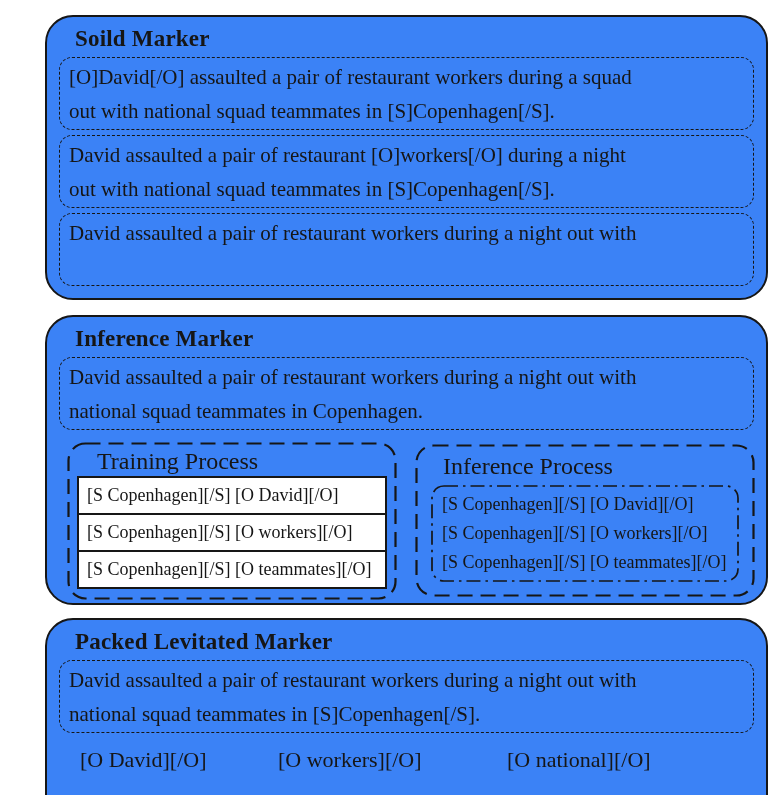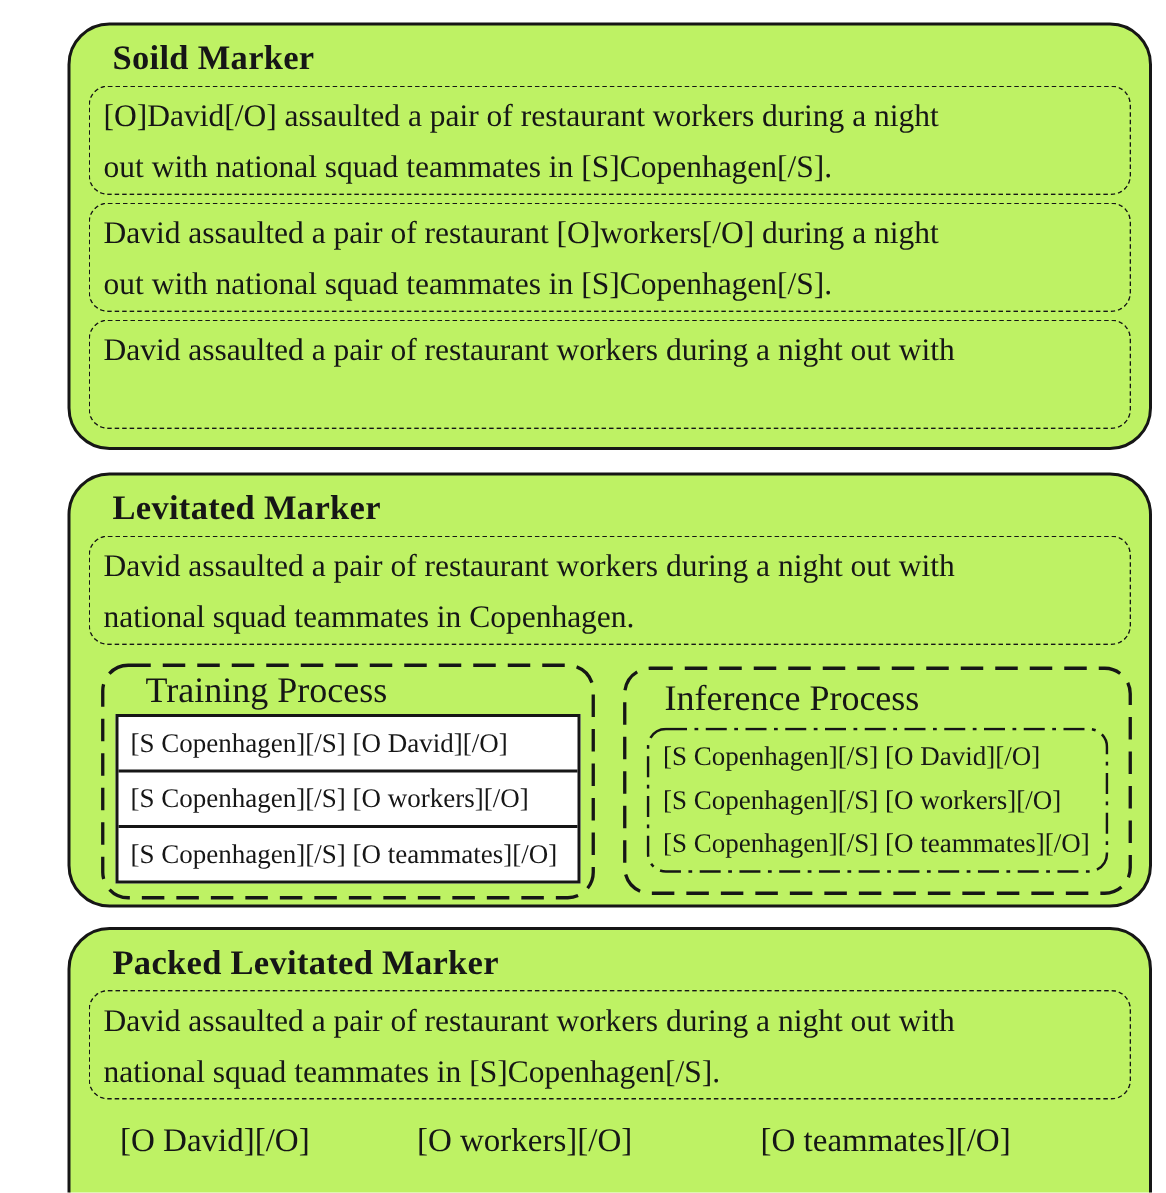--- a/index.html
+++ b/index.html
@@ -3,21 +3,21 @@
 <meta charset="utf-8">
 <style>
   html,body{margin:0;padding:0;}
   body{
     width:777px;height:795px;position:relative;overflow:hidden;
     background:#ffffff;color:#161616;
     font-family:"Liberation Serif","DejaVu Serif",serif;
   }
   .panel{
     position:absolute;left:45px;width:723px;box-sizing:border-box;
-    border:2px solid #161616;border-radius:28px;background:#bef264;
+    border:2px solid #161616;border-radius:28px;background:#3b82f6;
   }
   #sec-solid{top:15px;height:285px;}
   #sec-lev{top:315px;height:290px;}
   #sec-packed{top:618px;height:219px;}
   .panel-title{
     font-size:23px;font-weight:bold;margin:9px 0 5px 28px;
     line-height:26px;letter-spacing:0.2px;
   }
   .sent-box{
     margin:0 12px 5px 12px;border:1.6px dashed #161616;border-radius:13px;
@@ -56,34 +56,34 @@
 </style>
 </head>
 <body>
 
 <div>
 
   <section id="sec-solid" class="panel">
     <h2 class="panel-title">Soild Marker</h2>
 
     <div class="sent-box">
-      <span class="line">[O]David[/O] assaulted a pair of restaurant workers during a night</span>
+      <span class="line">[O]David[/O] assaulted a pair of restaurant workers during a squad</span>
       <span class="line">out with national squad teammates in [S]Copenhagen[/S].</span>
     </div>
     <div class="sent-box">
       <span class="line">David assaulted a pair of restaurant [O]workers[/O] during a night</span>
       <span class="line">out with national squad teammates in [S]Copenhagen[/S].</span>
     </div>
     <div class="sent-box">
       <span class="line">David assaulted a pair of restaurant workers during a night out with</span>
     </div>
   </section>
 
   <section id="sec-lev" class="panel">
-    <h2 class="panel-title">Levitated Marker</h2>
+    <h2 class="panel-title">Inference Marker</h2>
 
     <div class="sent-box">
       <span class="line">David assaulted a pair of restaurant workers during a night out with</span>
       <span class="line">national squad teammates in Copenhagen.</span>
     </div>
 
     <div class="group group-train">
       <svg class="border-svg" width="330" height="158">
         <rect x="1.5" y="1.5" width="327" height="155" rx="17" fill="none" stroke="#161616" stroke-width="2.2" stroke-dasharray="15 8"></rect>
       </svg>
@@ -117,17 +117,17 @@
     <h2 class="panel-title">Packed Levitated Marker</h2>
 
     <div class="sent-box">
       <span class="line">David assaulted a pair of restaurant workers during a night out with</span>
       <span class="line">national squad teammates in [S]Copenhagen[/S].</span>
     </div>
 
     <div class="token-row">
       <span class="token">[O David][/O]</span>
       <span class="token">[O workers][/O]</span>
-      <span class="token">[O teammates][/O]</span>
+      <span class="token">[O national][/O]</span>
     </div>
   </section>
 
 </div>
 
 </body></html>

